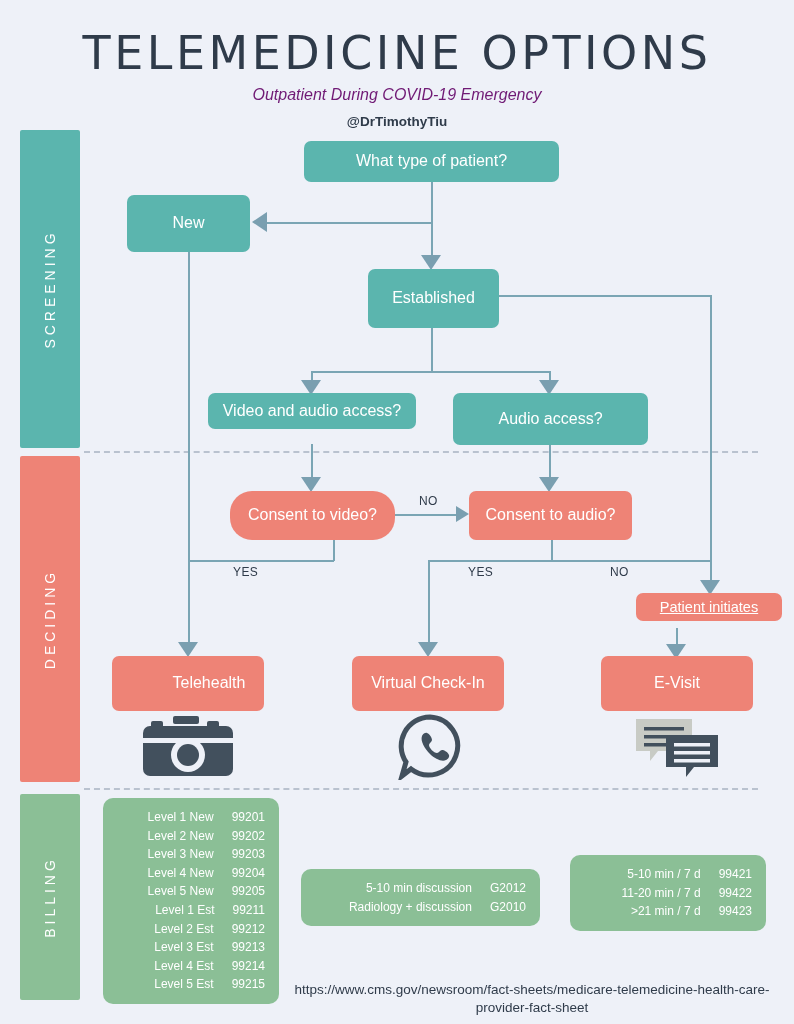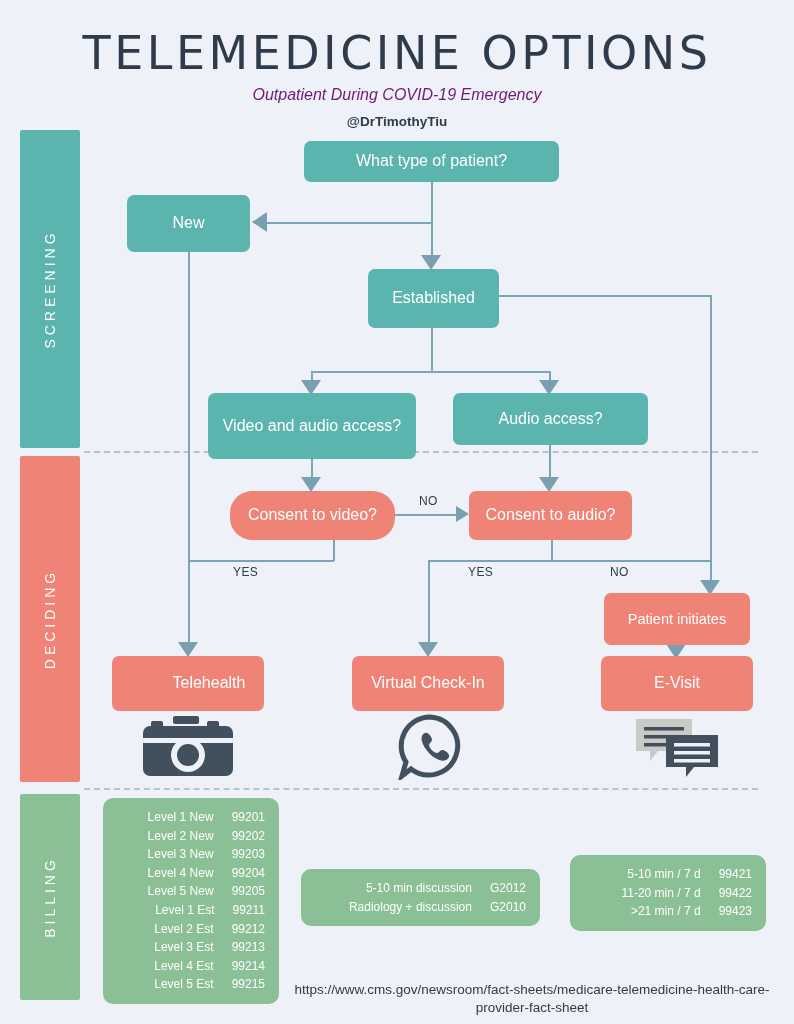--- a/index.html
+++ b/index.html
@@ -179,29 +179,29 @@
   <div class="edge-label" style="left:233px; top:565px;">YES</div>
   <div class="edge-label" style="left:468px; top:565px;">YES</div>
   <div class="edge-label" style="left:610px; top:565px;">NO</div>
 
   <div class="node teal" style="left:304px; top:141px; width:255px; height:41px;">What type of patient?</div>
 
   <div class="node teal" style="left:127px; top:195px; width:123px; height:57px;">New</div>
 
   <div class="node teal" style="left:368px; top:269px; width:131px; height:59px;">Established</div>
 
-  <div class="node teal" style="left:208px; top:393px; width:208px; height:66px;">Video and audio access?</div>
+  <div class="node teal" style="left:208px; top:393px; width:208px; height:36px;">Video and audio access?</div>
 
   <div class="node teal" style="left:453px; top:393px; width:195px; height:52px;">Audio access?</div>
 
   <div class="node salmon" style="left:230px; top:491px; width:165px; height:49px;border-radius:22px;">Consent to video?</div>
 
   <div class="node salmon" style="left:469px; top:491px; width:163px; height:49px;">Consent to audio?</div>
 
-  <div class="node salmon small" style="left:604px; top:593px; width:146px; height:52px;">Patient initiates</div>
+  <div class="node salmon small" style="left:636px; top:593px; width:146px; height:28px;text-decoration:underline;">Patient initiates</div>
 
   <div class="node salmon" style="left:112px; top:656px; width:152px; height:55px;padding-left:48px;">Telehealth</div>
 
   <div class="node salmon" style="left:352px; top:656px; width:152px; height:55px;">Virtual Check-In</div>
 
   <div class="node salmon" style="left:601px; top:656px; width:152px; height:55px;">E-Visit</div>
 
   <div class="icon" style="left:143px; top:716px;">
     <svg width="90" height="62" viewBox="0 0 90 62">
       <rect x="30" y="0" width="26" height="8" rx="2" fill="#42505d"></rect>

